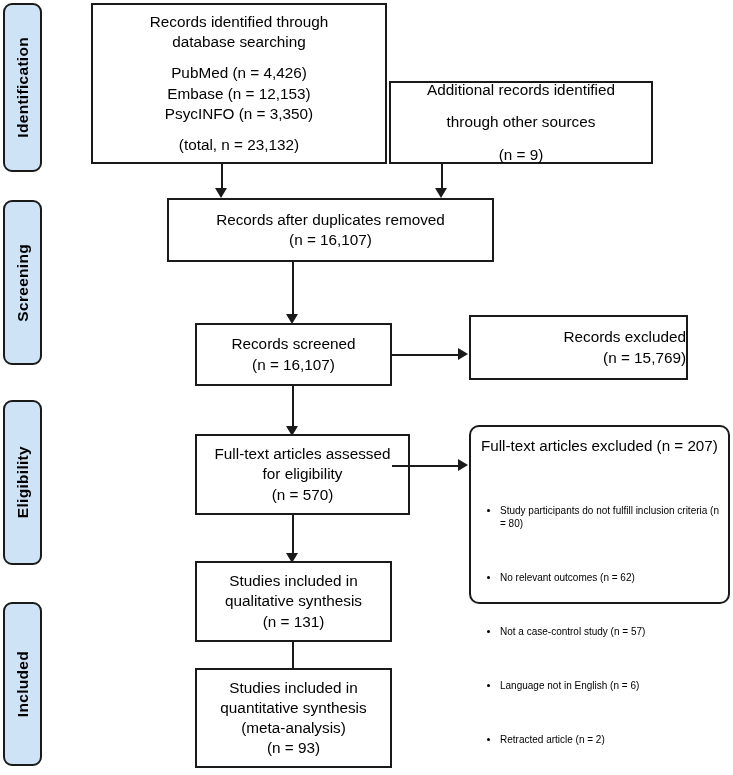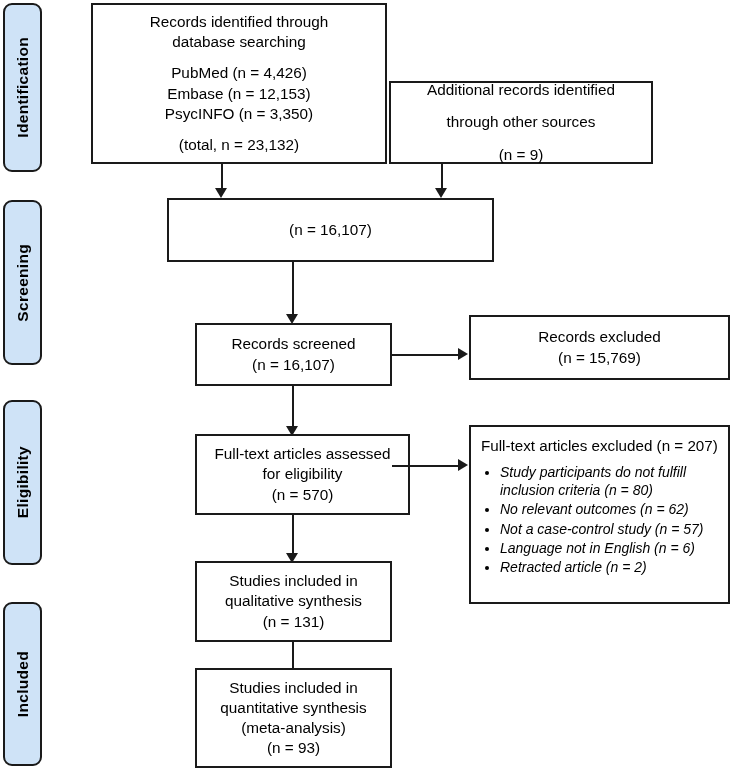--- a/index.html
+++ b/index.html
@@ -48,31 +48,32 @@
   }
   .box .ln{display:block;white-space:nowrap;}
   .gap{height:11px;}
 
   
   .box.listbox{
     align-items:flex-start;
     justify-content:flex-start;
     text-align:left;
     padding:9px 6px 19px 10px;
+    border-radius:10px;
   }
   .listbox .hd{font-size:15.2px;display:block;margin-bottom:7px;}
   .listbox ul{
     margin:0;padding:0 0 0 19px;
     list-style:disc;
   }
   .listbox li{
-    font-style:italic;
-    font-size:14px;
+    font-size:10px;
     line-height:1.3;
     margin-bottom:1px;
+    margin-top:41px;
   }
 
   
   .vline{position:absolute;width:0;border-left:2.5px solid #1a1a1a;}
   .hline{position:absolute;height:0;border-top:2.5px solid #1a1a1a;}
   .arrow-down{
     position:absolute;width:0;height:0;
     border-left:6.5px solid transparent;
     border-right:6.5px solid transparent;
     border-top:10px solid #1a1a1a;
@@ -119,32 +120,33 @@
     <span class="ln">(n = 9)</span>
   </div>
 
   <div class="vline" style="left:221px;top:164px;height:25px;"></div>
   <div class="arrow-down" style="left:215px;top:188px;"></div>
 
   <div class="vline" style="left:441px;top:164px;height:25px;"></div>
   <div class="arrow-down" style="left:435px;top:188px;"></div>
 
   <div class="box" style="left:167px;top:198px;width:327px;height:64px;">
+    <span class="ln">Records after duplicates removed</span>
     <span class="ln">(n = 16,107)</span>
   </div>
 
   <div class="vline" style="left:292px;top:262px;height:54px;"></div>
   <div class="arrow-down" style="left:286px;top:314px;"></div>
 
   <div class="box" style="left:195px;top:323px;width:197px;height:63px;">
     <span class="ln">Records screened</span>
     <span class="ln">(n = 16,107)</span>
   </div>
 
-  <div class="box" style="left:469px;top:315px;width:261px;height:65px;">
+  <div class="box" style="left:469px;top:315px;width:219px;height:65px;align-items:flex-end;">
     <span class="ln">Records excluded</span>
     <span class="ln">(n = 15,769)</span>
   </div>
 
   <div class="hline" style="left:392px;top:354px;width:67px;"></div>
   <div class="arrow-right" style="left:458px;top:348px;"></div>
 
   <div class="vline" style="left:292px;top:386px;height:42px;"></div>
   <div class="arrow-down" style="left:286px;top:426px;"></div>
 

